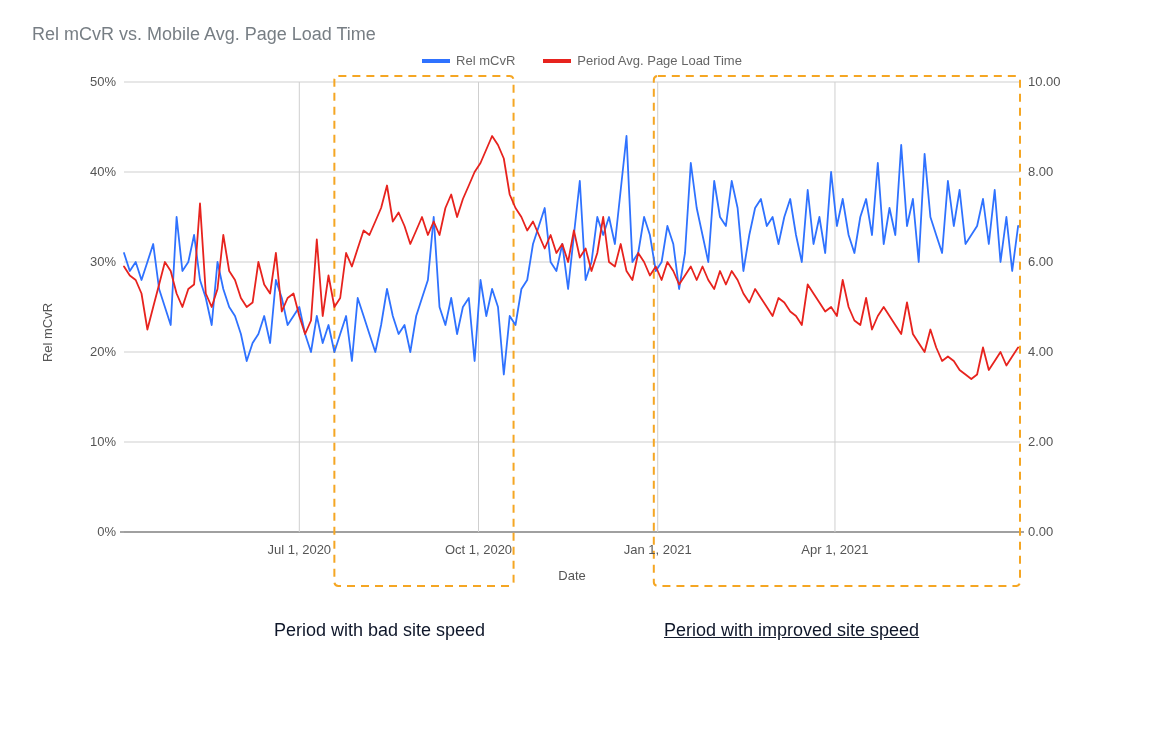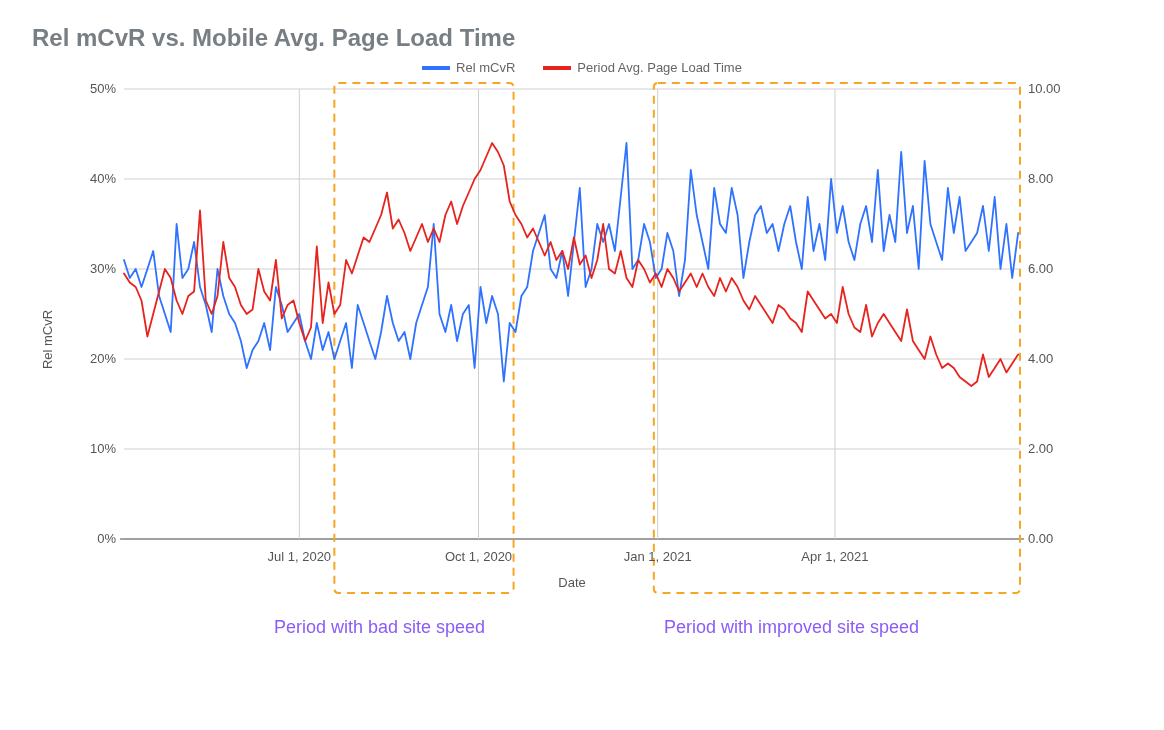--- a/index.html
+++ b/index.html
@@ -6,24 +6,24 @@
   body {
     margin: 0;
     padding: 24px;
     font-family: Arial, Helvetica, sans-serif;
     background: #fff;
     color: #333;
     width: 1164px;
   }
   .chart-wrapper { position: relative; }
   .chart-title {
-    font-size: 24px;
+    font-size: 18px;
     color: #777e84;
     margin: 0 0 8px 8px;
-    font-weight: 700;
+    font-weight: 400;
   }
   .legend {
     display: flex;
     justify-content: center;
     gap: 28px;
     font-size: 13px;
     color: #666;
     margin-bottom: 4px;
   }
   .legend-item { display: flex; align-items: center; gap: 6px; }
@@ -46,28 +46,28 @@
   }
   .plot-container {
     position: relative;
     flex: 1;
     height: 520px;
   }
   .yaxis-right { width: 48px; }
   svg { display: block; }
   .annotations {
     display: flex;
-    margin-top: 18px;
+    margin-top: 28px;
     font-size: 18px;
-    color: #8b5cf6;
+    color: #0f172a;
   }
   .ann-left { flex: 0 0 250px; }
   .ann-a { flex: 0 0 330px; }
   .ann-gap { flex: 0 0 60px; }
-  .ann-b { flex: 1; }
+  .ann-b { flex: 1; text-decoration: underline; }
 </style>
 </head>
 <body>
 
 <div class="chart-wrapper">
   <h2 class="chart-title">Rel mCvR vs. Mobile Avg. Page Load Time</h2>
 
   <div class="legend">
     <div class="legend-item">
       <span class="legend-swatch" style="background:#2f72ff"></span>

